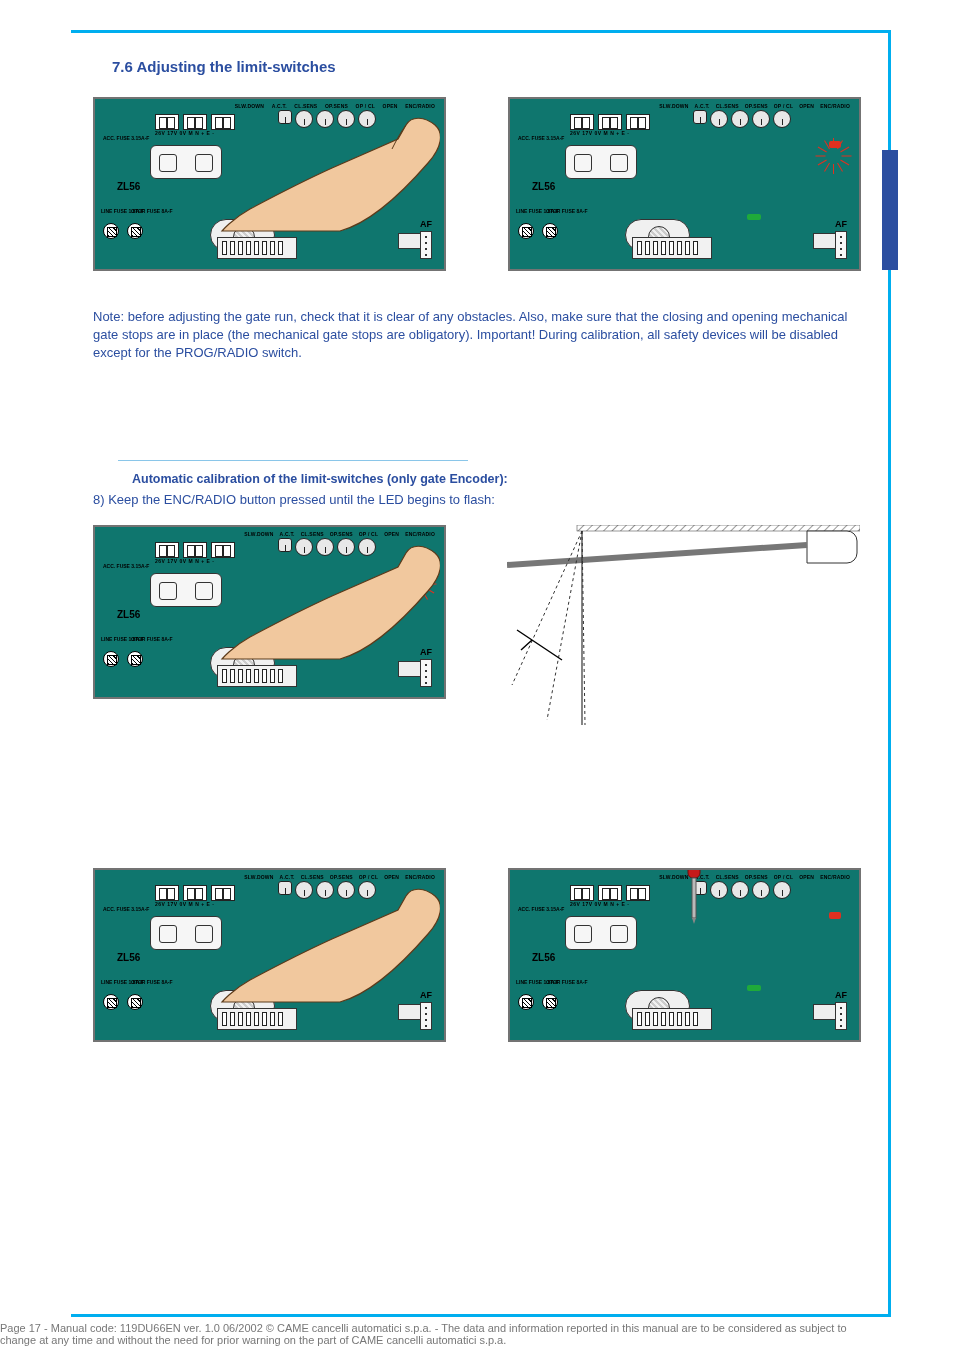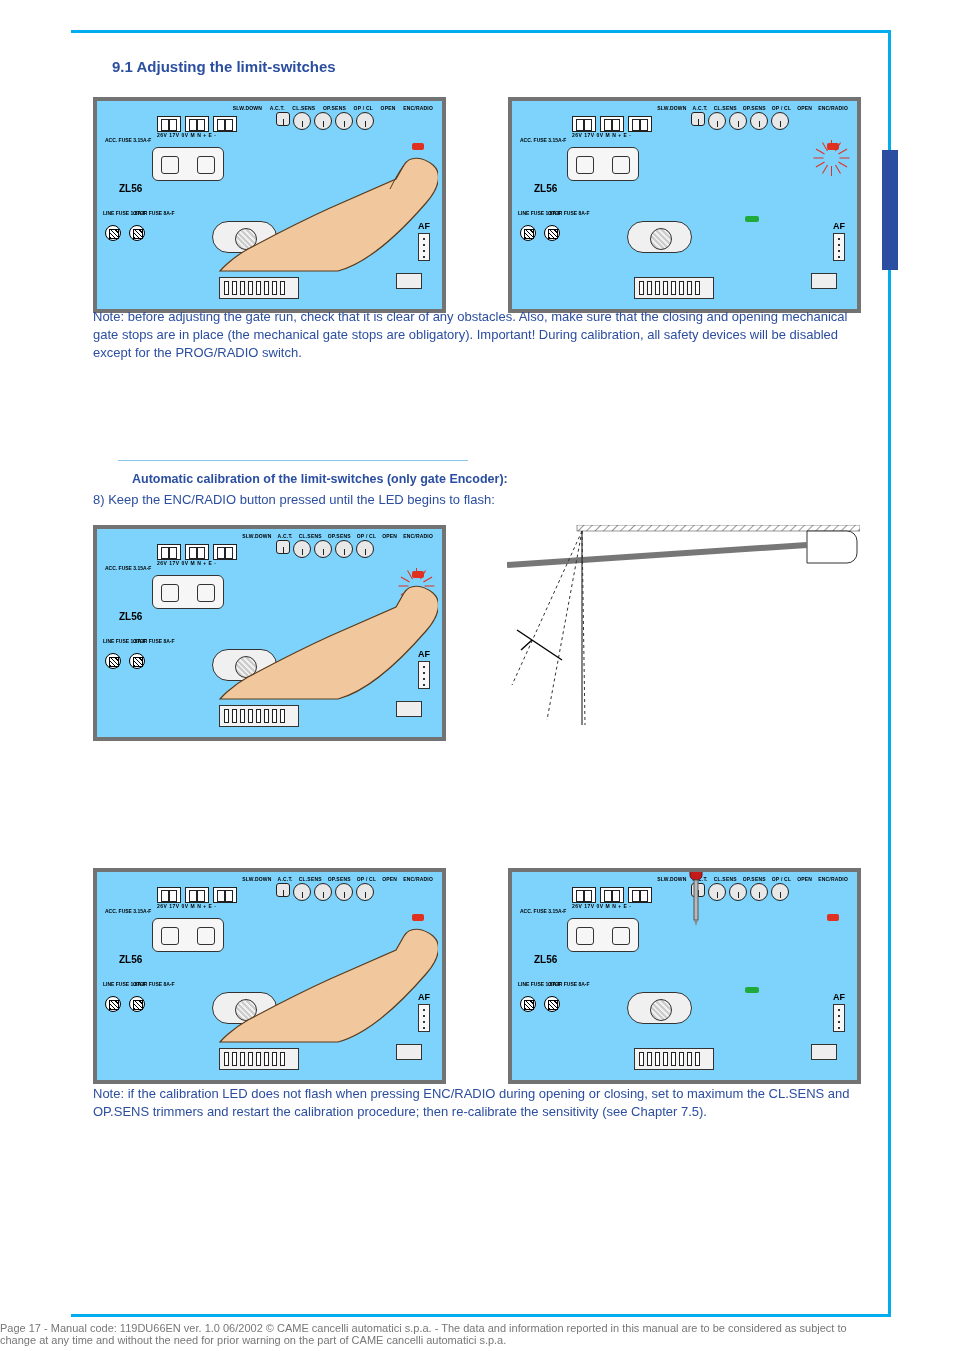--- a/index.html
+++ b/index.html
@@ -17,21 +17,21 @@
   .p-below12 { left: 93px; top: 308px; width: 780px; }
   .sub-rule { position: absolute; left: 118px; top: 460px; width: 350px; height: 1px; background: #8ac6e9; }
   .sub-title { position: absolute; left: 132px; top: 472px; font-size: 12.5px; font-weight: bold; color: #2b4ea0; }
   .p-below3 { left: 93px; top: 491px; width: 780px; }
   .p-below45 { left: 93px; top: 738px; width: 780px; }
   .p-below6 { left: 93px; top: 1085px; width: 780px; }
 
   .footer { position: absolute; right: 75px; bottom: 5px; font-size: 11px; color: #777; }
 
   
-  .fig { position: absolute; width: 353px; height: 216px; border: 4px solid #737373; background: #7dd3fc; overflow: hidden; }
+  .fig { position: absolute; width: 353px; height: 174px; border: 2px solid #737373; background: #0f766e; overflow: hidden; }
   .fig .labelrow { position: absolute; top: 4px; right: 6px; font-size: 5px; font-weight: bold; letter-spacing: 0.2px; white-space: nowrap; }
   .fig .labelrow span { display: inline-block; margin: 0 3px; }
   .fig .dials { position: absolute; top: 11px; right: 68px; display: flex; gap: 3px; }
   .dial { width: 18px; height: 18px; border: 1px solid #222; border-radius: 50%; background: #e8e8e8; position: relative; }
   .dial::before { content: ""; position: absolute; left: 50%; top: 50%; width: 1px; height: 6px; background: #222; transform-origin: top; }
   .dial.small { width: 14px; height: 14px; border-radius: 3px; }
   .terminals { position: absolute; top: 15px; left: 60px; display: flex; gap: 4px; }
   .tblock { width: 24px; height: 16px; border: 1px solid #222; background: #fff; position: relative; }
   .tblock::before, .tblock::after { content: ""; position: absolute; top: 2px; width: 6px; height: 10px; border: 1px solid #222; }
   .tblock::before { left: 3px; }
@@ -89,21 +89,21 @@
 </style>
 </head>
 <body>
 
 <div class="page">
   <div class="border-top"></div>
   <div class="border-right"></div>
   <div class="border-bottom"></div>
   <div class="tab"></div>
 
-  <div class="section-heading">9.1 Adjusting the limit-switches</div>
+  <div class="section-heading">7.6 Adjusting the limit-switches</div>
 
   <div class="fig" style="left:93px; top:97px;">
     <div class="labelrow">
       <span>SLW.DOWN</span>
       <span>A.C.T.</span>
       <span>CL.SENS</span>
       <span>OP.SENS</span>
       <span>OP / CL</span>
       <span>OPEN</span>
       <span>ENC/RADIO</span>
@@ -404,16 +404,15 @@
     <div class="led green"></div>
     <div class="screwdriver">
       <svg viewBox="0 0 28 92">
         <rect x="8" y="0" width="12" height="46" rx="5" fill="#c51a1a" stroke="#6d0d0d"></rect>
         <rect x="12" y="46" width="4" height="40" fill="#b9b9b9" stroke="#555"></rect>
         <polygon points="12,86 16,86 14,92" fill="#888"></polygon>
       </svg>
     </div>
   </div>
 
-  <div class="para p-below6">Note: if the calibration LED does not flash when pressing ENC/RADIO during opening or closing, set to maximum the CL.SENS and OP.SENS trimmers and restart the calibration procedure; then re-calibrate the sensitivity (see Chapter 7.5).</div>
 
   <div class="footer">Page 17 - Manual code: 119DU66EN ver. 1.0 06/2002 © CAME cancelli automatici s.p.a. - The data and information reported in this manual are to be considered as subject to change at any time and without the need for prior warning on the part of CAME cancelli automatici s.p.a.</div>
 </div>
 
 </body></html>

